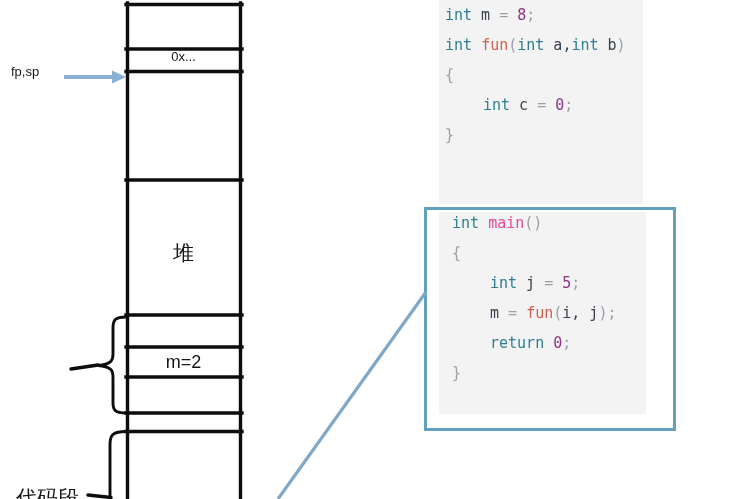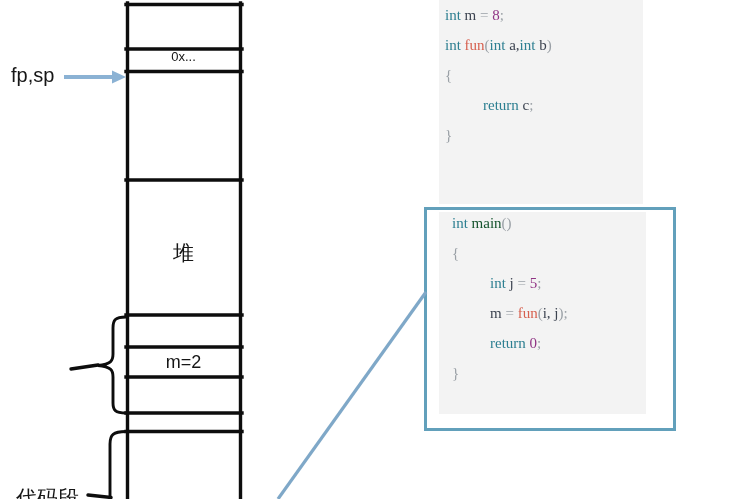--- a/index.html
+++ b/index.html
@@ -8,21 +8,21 @@
     overflow:hidden; font-family:"Liberation Sans", sans-serif;
   }
   .page svg { position:absolute; left:0; top:0; }
   .label { position:absolute; color:#161616; white-space:nowrap; }
   .label.centered { text-align:center; }
   .code-bg { position:absolute; }
   .code-lines {
     position:absolute; font-family:"DejaVu Sans Mono", monospace;
     font-size:15px;
   }
-  .code-line { height:30px; line-height:30px; white-space:pre;font-family:Liberation Serif, serif; }
+  .code-line { height:30px; line-height:30px; white-space:pre; }
   .code-line.ind { padding-left:38px; }
   .main-box { position:absolute; border:3px solid #62a0bb; box-sizing:border-box; background:transparent; }
 </style>
 </head>
 <body>
 
 <div class="page">
 
   <div class="code-bg" style="left: 439px; top: 0px; width: 204px; height: 204px; background-color: rgb(243, 243, 243);"></div>
   <div class="code-bg" style="left: 439px; top: 212px; width: 207px; height: 202px; background-color: rgb(243, 243, 243);"></div>
@@ -57,41 +57,41 @@
     </g>
 
     <g fill="none" stroke-width="2.9" stroke-linecap="round" stroke="#0d0d0d">
       <path d="M126,431.5 C113,431.5 110,435 110,444 L110,499"></path>
       <path d="M88,495 L111,497.5" stroke-width="3.4"></path>
     </g>
 
     <line x1="426" y1="292" x2="278" y2="499" stroke-width="3.2" stroke="#7fa8c8"></line>
   </svg>
 
-  <div class="label" style="left:11px; top:64px; font-size:20px;">fp,sp</div>
+  <div class="label" style="left:11px; top:64px; font-size:13px;">fp,sp</div>
 
   <div class="label centered" style="left:126px; top:49px; width:115px; font-size:13px;">0x...</div>
 
   <div class="label centered" style="left:126px; top:239px; width:115px; font-size:21px;">堆</div>
 
   <div class="label centered" style="left:126px; top:352px; width:115px; font-size:18px;">m=2</div>
 
 
   <div class="label" style="left:16px; top:484px; font-size:21px;">代码段</div>
 
   <div class="code-lines" style="left:445px; top:0;">
       <div class="code-line"><span style="color: rgb(45, 127, 145);">int</span><span style="color: rgb(60, 67, 80);"> m </span><span style="color: rgb(154, 160, 166);">=</span><span style="color: rgb(60, 67, 80);"> </span><span style="color: rgb(143, 51, 132);">8</span><span style="color: rgb(154, 160, 166);">;</span></div>
       <div class="code-line"><span style="color: rgb(45, 127, 145);">int</span><span style="color: rgb(60, 67, 80);"> </span><span style="color: rgb(214, 96, 79);">fun</span><span style="color: rgb(154, 160, 166);">(</span><span style="color: rgb(45, 127, 145);">int</span><span style="color: rgb(60, 67, 80);"> a,</span><span style="color: rgb(45, 127, 145);">int</span><span style="color: rgb(60, 67, 80);"> b</span><span style="color: rgb(154, 160, 166);">)</span></div>
       <div class="code-line"><span style="color: rgb(154, 160, 166);">{</span></div>
-      <div class="code-line ind"><span style="color: rgb(45, 127, 145);">return</span><span style="color: rgb(60, 67, 80);"> c</span><span style="color: rgb(154, 160, 166);">;</span></div>
+      <div class="code-line ind"><span style="color: rgb(45, 127, 145);">int</span><span style="color: rgb(60, 67, 80);"> c </span><span style="color: rgb(154, 160, 166);">=</span><span style="color: rgb(60, 67, 80);"> </span><span style="color: rgb(143, 51, 132);">0</span><span style="color: rgb(154, 160, 166);">;</span></div>
       <div class="code-line"><span style="color: rgb(154, 160, 166);">}</span></div>
     </div>
 
   <div class="code-lines" style="left:452px; top:208px;">
-      <div class="code-line"><span style="color: rgb(45, 127, 145);">int</span><span style="color: rgb(60, 67, 80);"> </span><span style="color: #14532d;">main</span><span style="color: rgb(154, 160, 166);">()</span></div>
+      <div class="code-line"><span style="color: rgb(45, 127, 145);">int</span><span style="color: rgb(60, 67, 80);"> </span><span style="color: #ec4899;">main</span><span style="color: rgb(154, 160, 166);">()</span></div>
       <div class="code-line"><span style="color: rgb(154, 160, 166);">{</span></div>
       <div class="code-line ind"><span style="color: rgb(45, 127, 145);">int</span><span style="color: rgb(60, 67, 80);"> j </span><span style="color: rgb(154, 160, 166);">=</span><span style="color: rgb(60, 67, 80);"> </span><span style="color: rgb(143, 51, 132);">5</span><span style="color: rgb(154, 160, 166);">;</span></div>
       <div class="code-line ind"><span style="color: rgb(60, 67, 80);">m </span><span style="color: rgb(154, 160, 166);">=</span><span style="color: rgb(60, 67, 80);"> </span><span style="color: rgb(214, 96, 79);">fun</span><span style="color: rgb(154, 160, 166);">(</span><span style="color: rgb(60, 67, 80);">i, j</span><span style="color: rgb(154, 160, 166);">);</span></div>
       <div class="code-line ind"><span style="color: rgb(45, 127, 145);">return</span><span style="color: rgb(60, 67, 80);"> </span><span style="color: rgb(143, 51, 132);">0</span><span style="color: rgb(154, 160, 166);">;</span></div>
       <div class="code-line"><span style="color: rgb(154, 160, 166);">}</span></div>
     </div>
 
 </div>
 
 </body></html>

